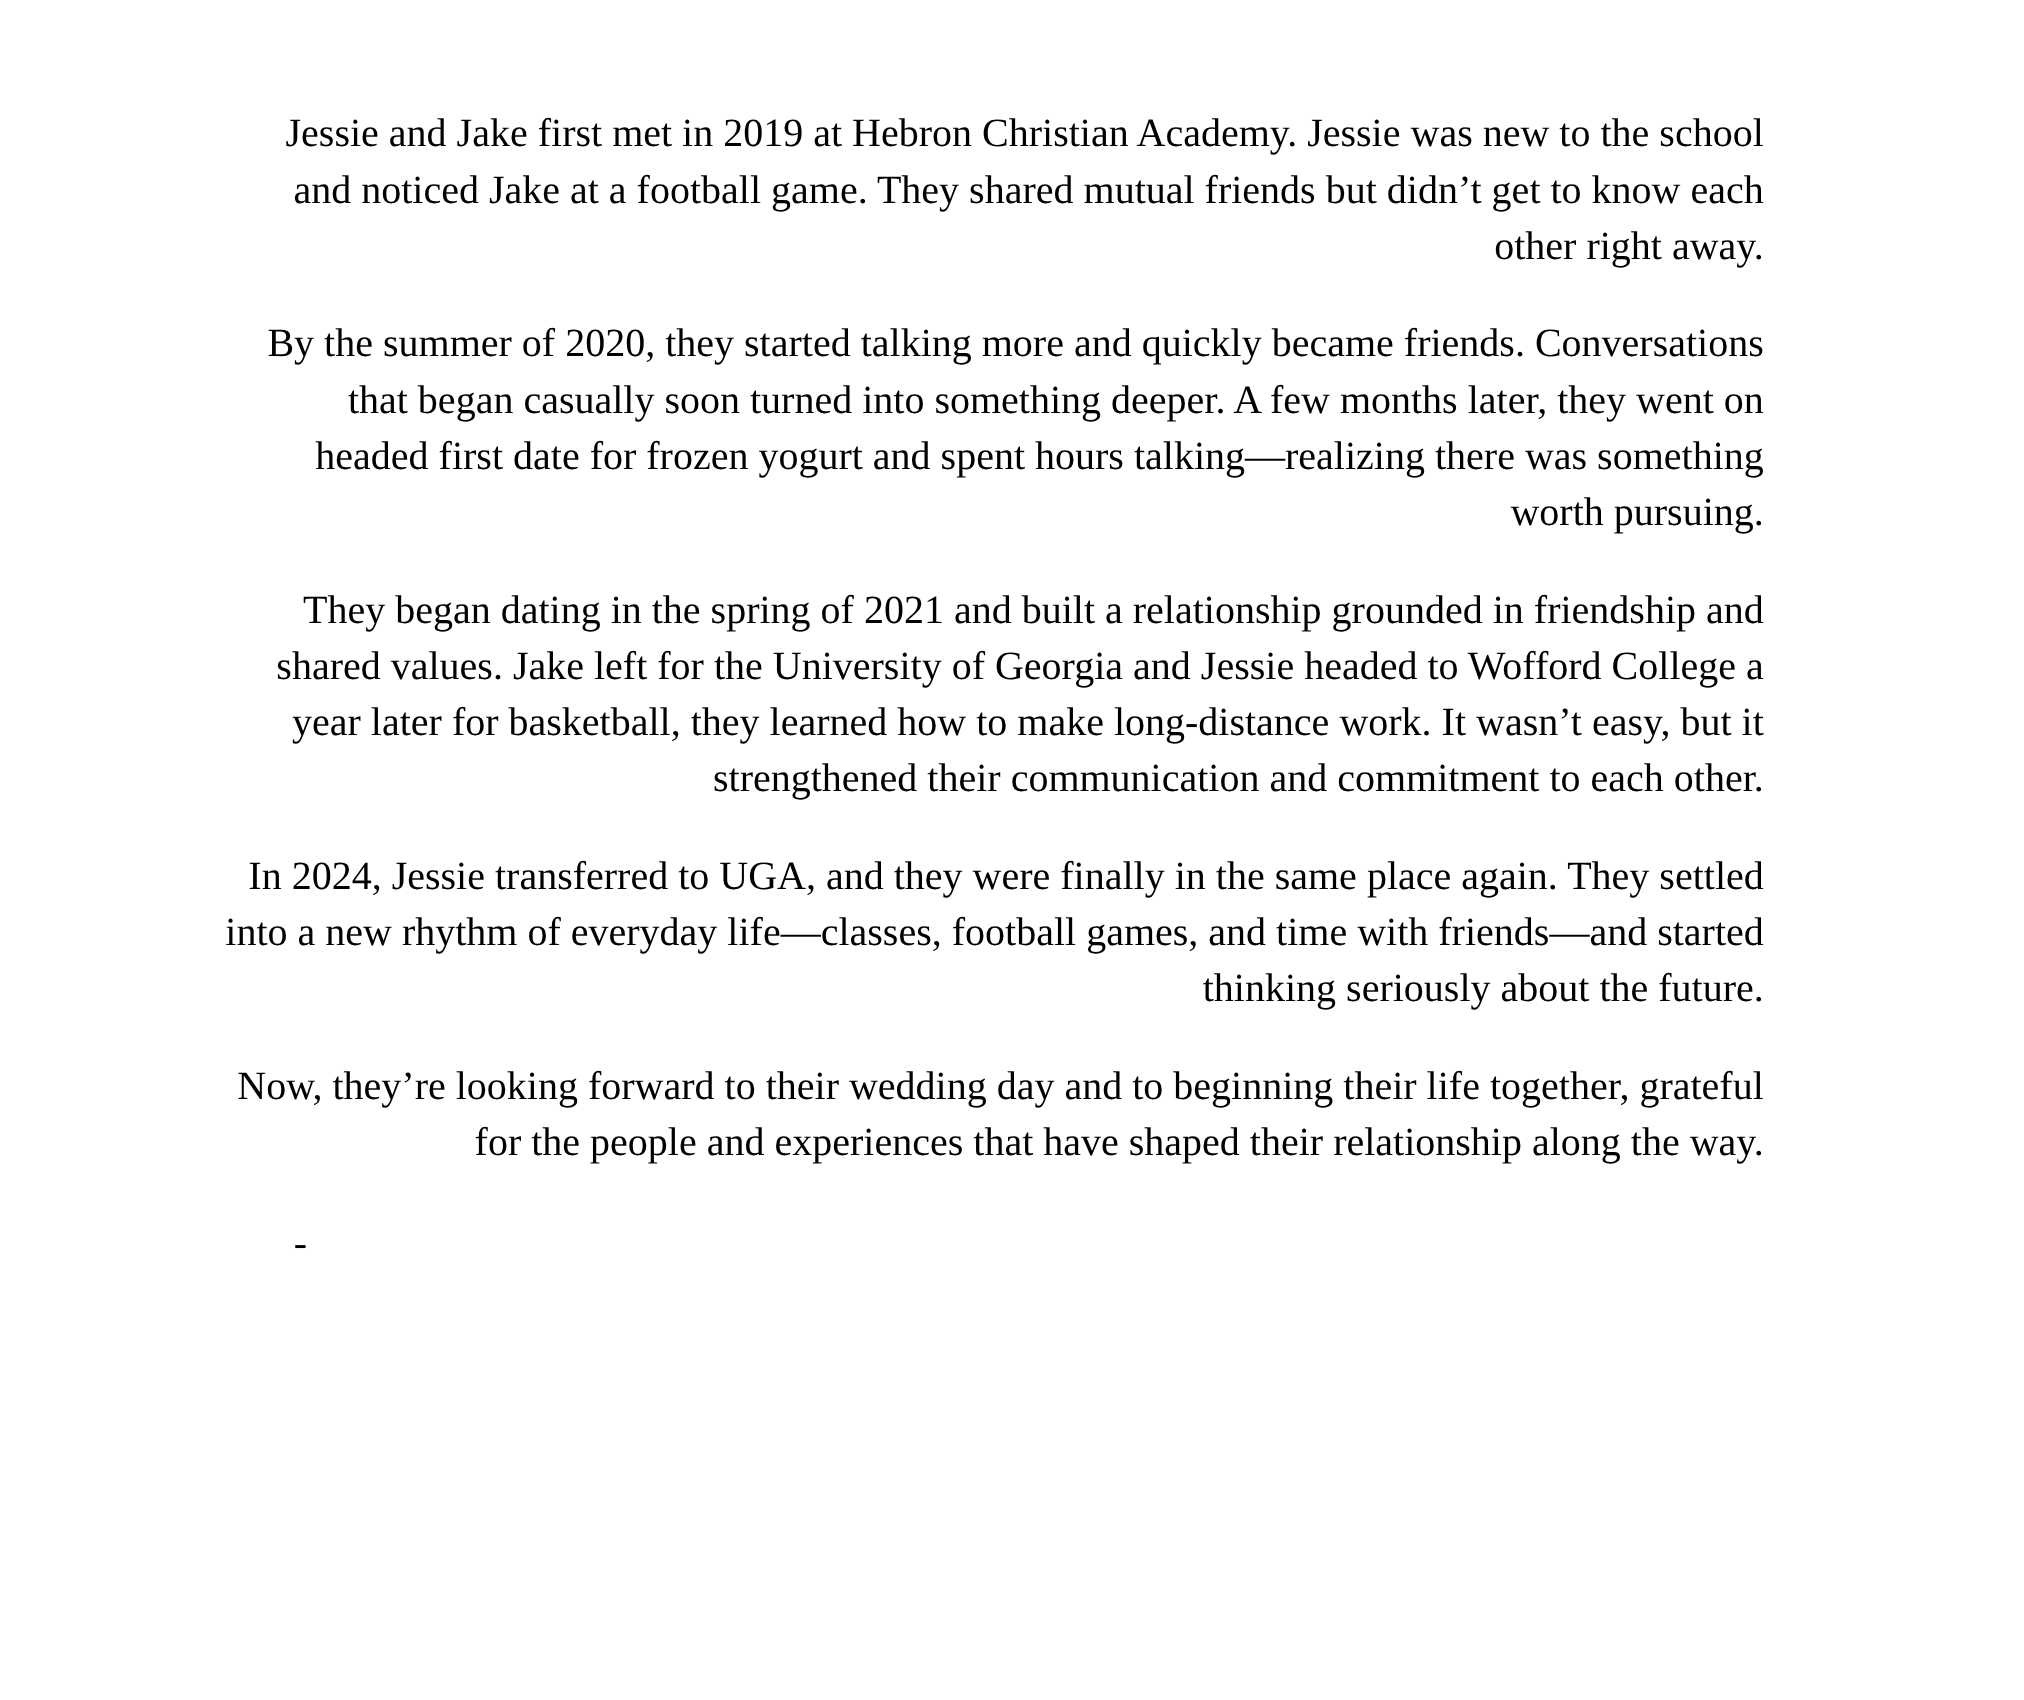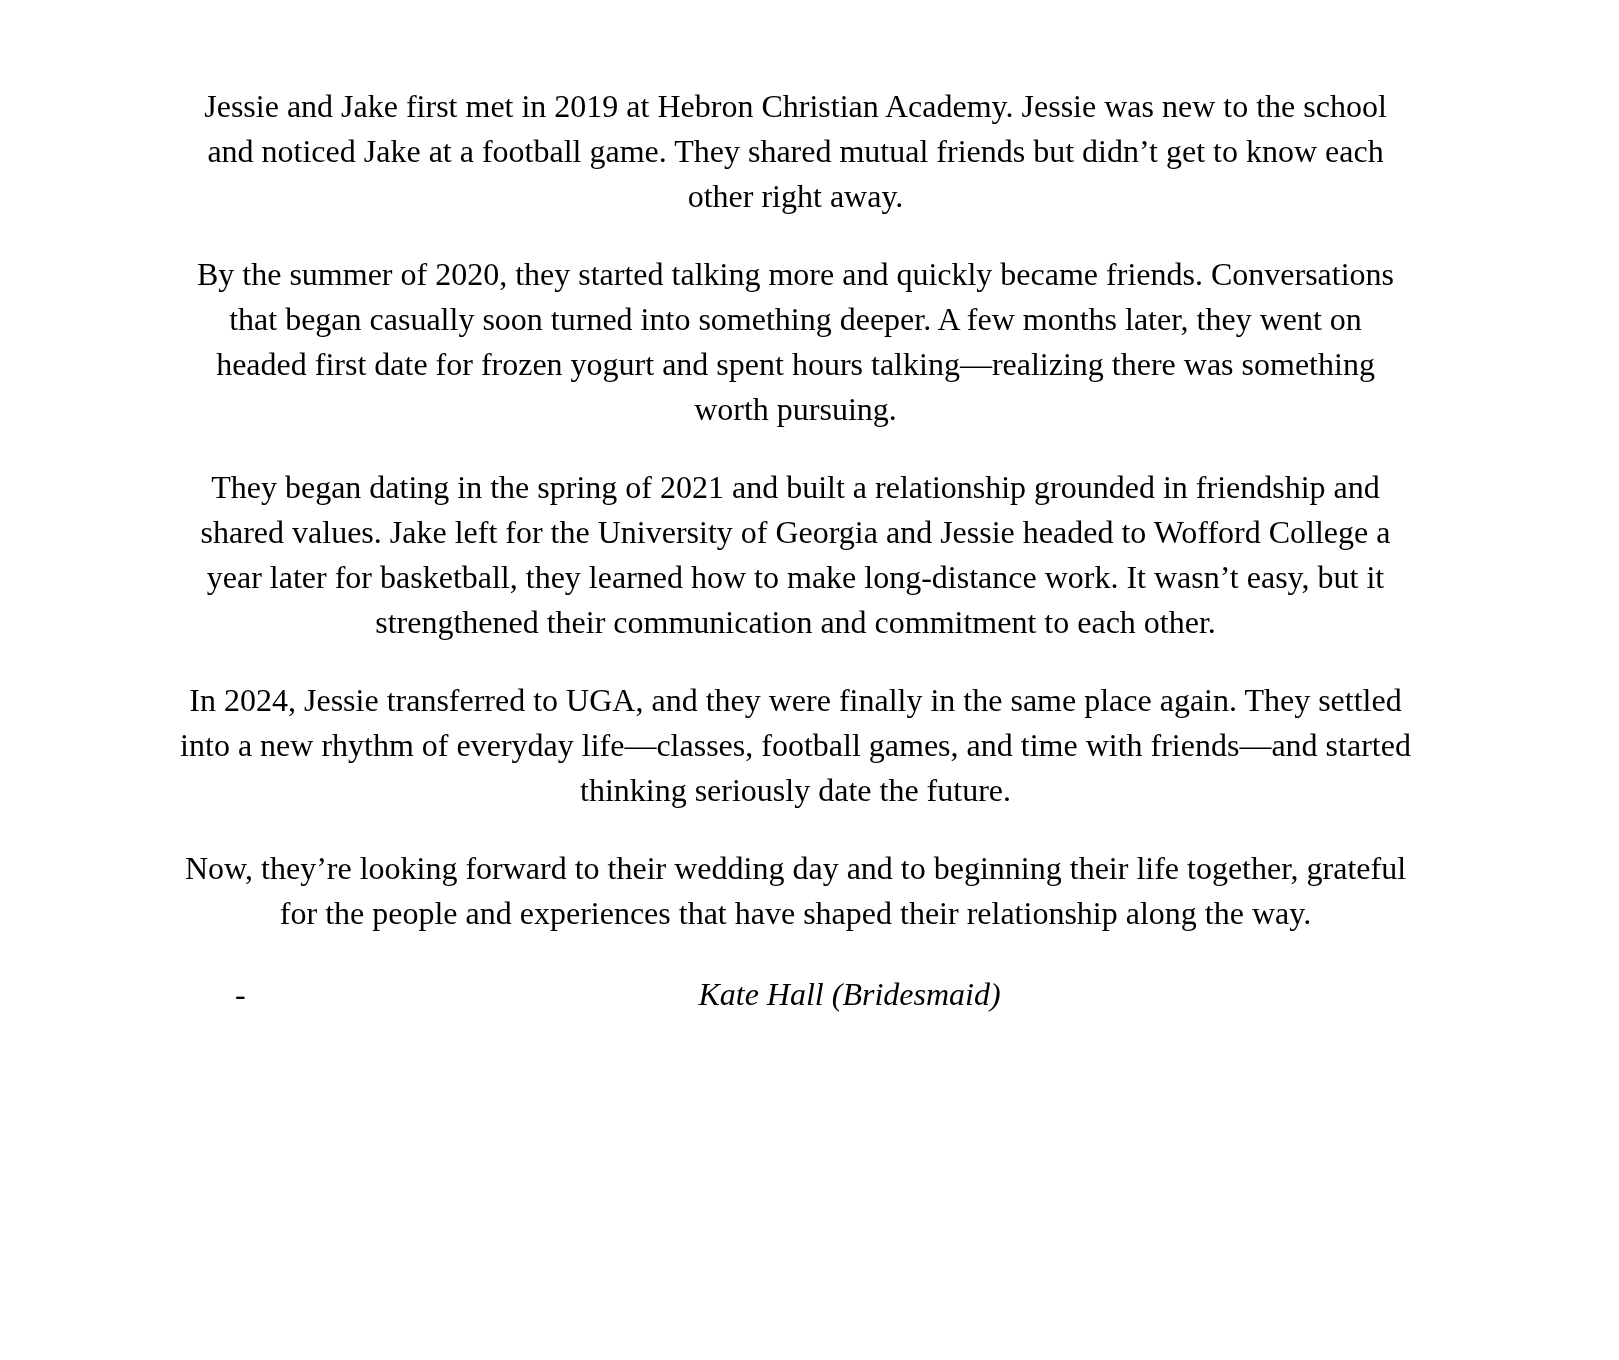--- a/index.html
+++ b/index.html
@@ -15,21 +15,21 @@
   }
   .doc-page {
     position: absolute;
     left: 180px;
     top: 84px;
     width: 1231px;
     font-family: "Liberation Serif", "DejaVu Serif", serif;
     font-size: 32px;
     line-height: 45px;
     color: #000000;
-    text-align: center;
+    text-align: right;
   }
   .doc-page p.story-paragraph {
     margin: 0 0 33px 0;
     padding: 0;
   }
   .signature-block {
     position: relative;
     margin-top: 0;
     padding-left: 108px;
     font-style: italic;
@@ -41,20 +41,19 @@
     top: 0;
   }
 </style>
 </head>
 <body>
 
 <div class="doc-page">
   <p class="story-paragraph">Jessie and Jake first met in 2019 at Hebron Christian Academy. Jessie was new to the school and noticed Jake at a football game. They shared mutual friends but didn’t get to know each other right away.</p>
   <p class="story-paragraph">By the summer of 2020, they started talking more and quickly became friends. Conversations that began casually soon turned into something deeper. A few months later, they went on headed first date for frozen yogurt and spent hours talking—realizing there was something worth pursuing.</p>
   <p class="story-paragraph">They began dating in the spring of 2021 and built a relationship grounded in friendship and shared values. Jake left for the University of Georgia and Jessie headed to Wofford College a year later for basketball, they learned how to make long-distance work. It wasn’t easy, but it strengthened their communication and commitment to each other.</p>
-  <p class="story-paragraph">In 2024, Jessie transferred to UGA, and they were finally in the same place again. They settled into a new rhythm of everyday life—classes, football games, and time with friends—and started thinking seriously date the future.</p>
+  <p class="story-paragraph">In 2024, Jessie transferred to UGA, and they were finally in the same place again. They settled into a new rhythm of everyday life—classes, football games, and time with friends—and started thinking seriously about the future.</p>
   <p class="story-paragraph">Now, they’re looking forward to their wedding day and to beginning their life together, grateful for the people and experiences that have shaped their relationship along the way.</p>
 
   <div class="signature-block">
     <span class="signature-marker">-</span>
-    <div>Kate Hall (Bridesmaid)</div>
   </div>
 </div>
 
 </body></html>

